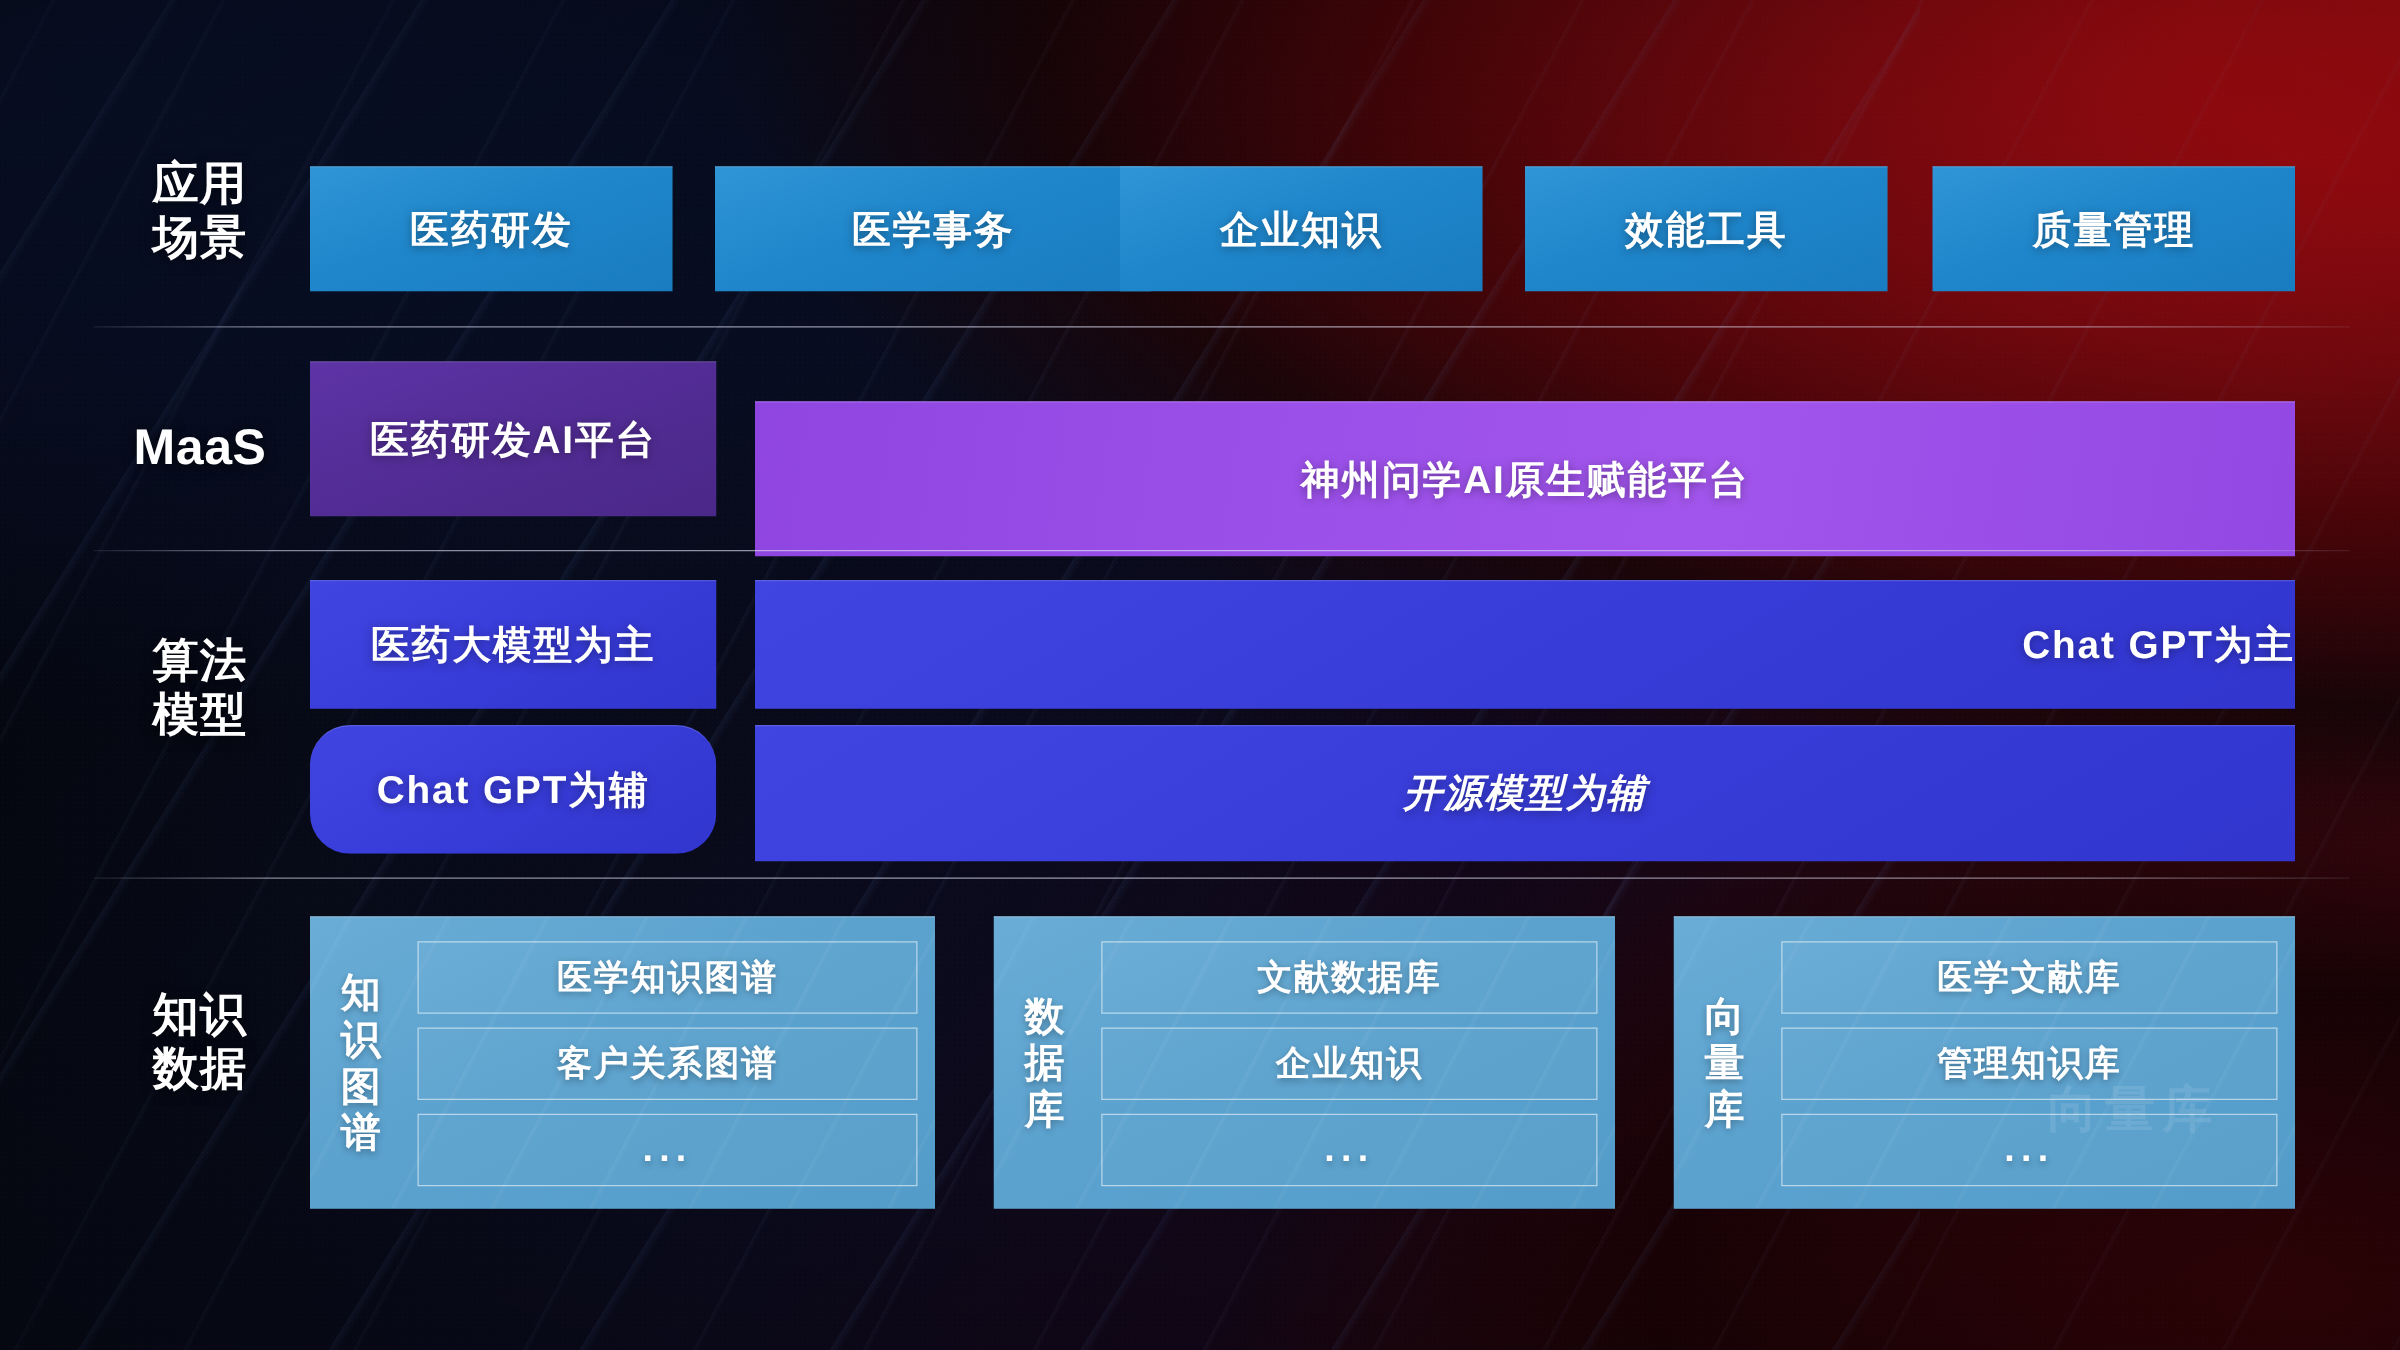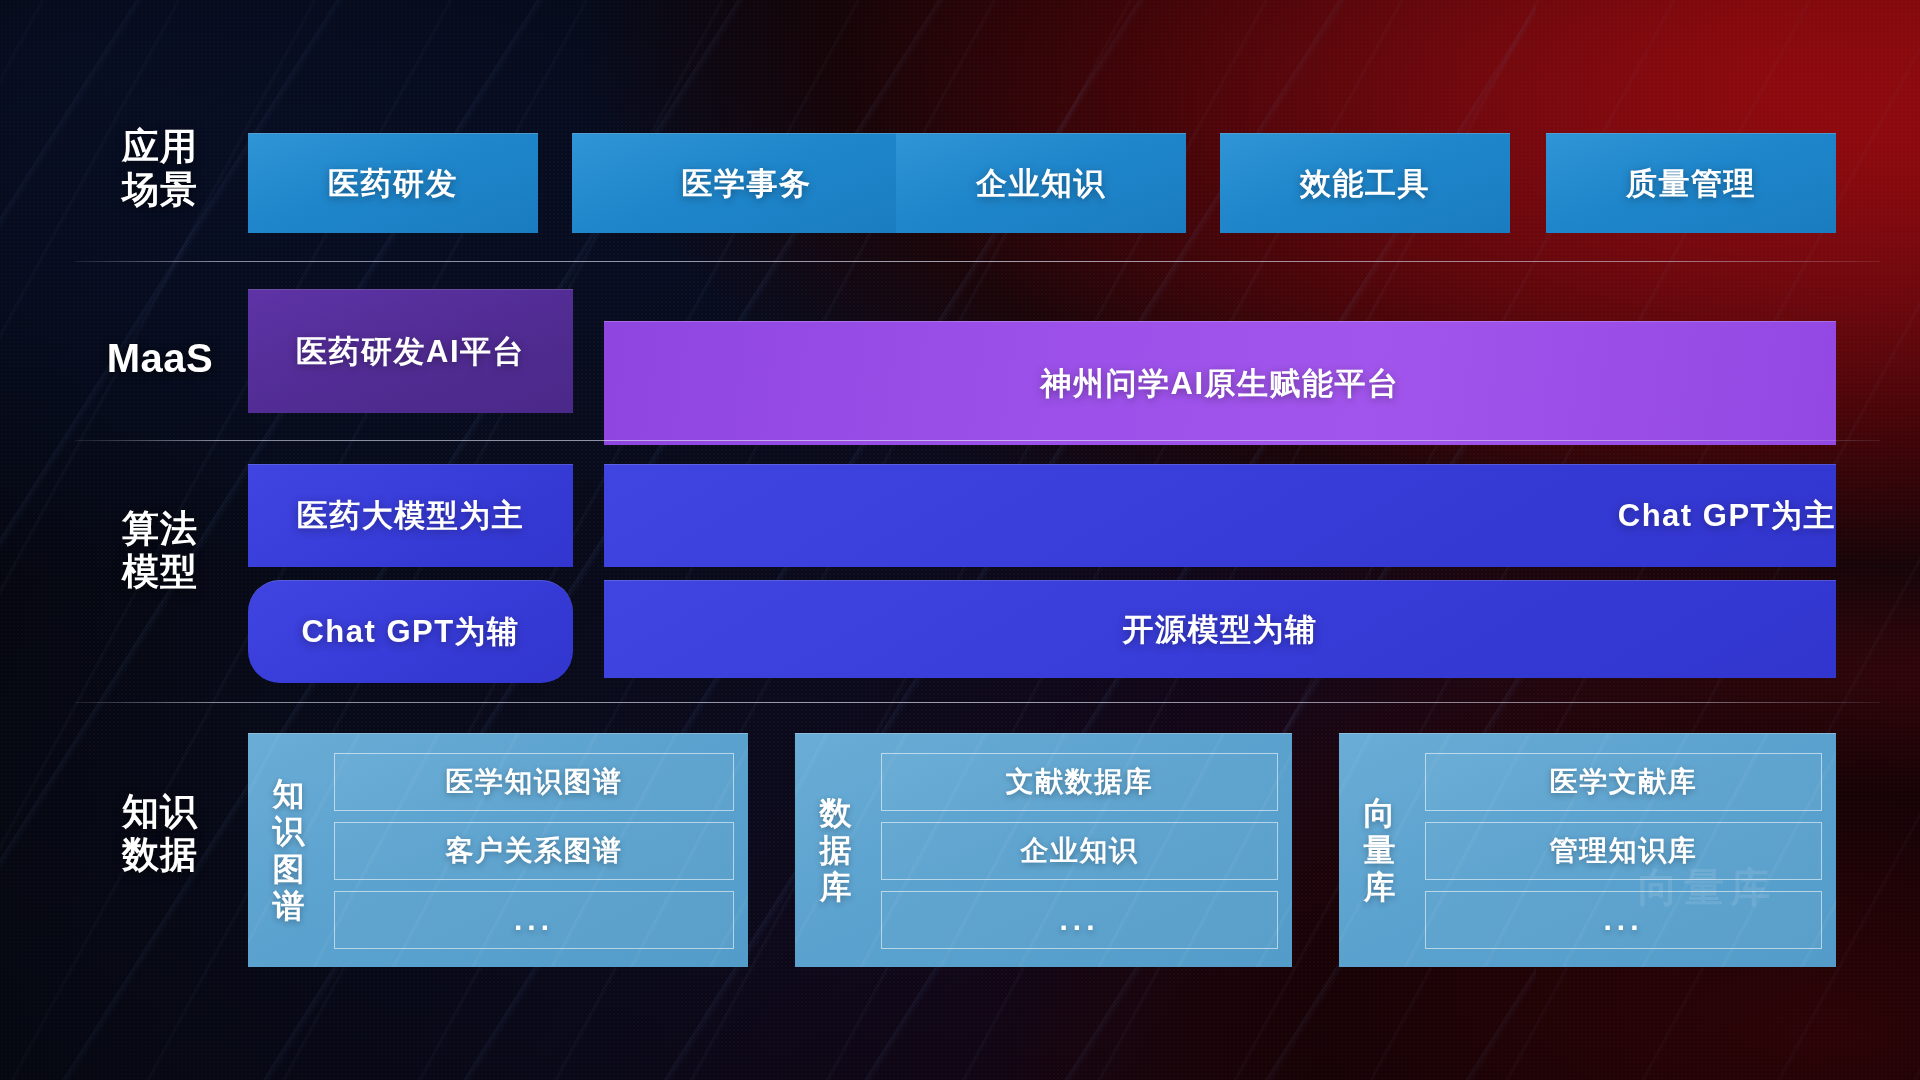--- a/index.html
+++ b/index.html
@@ -244,21 +244,21 @@
 
     <div class="box algo-box" style="left:248px; width:325px;  top:464px; height:103px;">
         <span>医药大模型为主</span>
       </div>
     <div class="box algo-box" style="left:604px; width:1232px; top:464px; height:103px;justify-content:flex-end;">
         <span>Chat GPT为主</span>
       </div>
     <div class="box algo-box" style="left:248px; width:325px;  top:580px; height:103px;border-radius:32px;">
         <span>Chat GPT为辅</span>
       </div>
-    <div class="box algo-box" style="left:604px; width:1232px; top:580px; height:98px;">
+    <div class="box algo-box" style="left:604px; width:1232px; top:580px; height:109px;font-style:italic;">
         <span>开源模型为辅</span>
       </div>
 
     <div class="divider" style="top:702px;"></div>
 
     <div class="row-label cjk" style="top:791px;">
       <div>知识</div>
       <div>数据</div>
     </div>
 

